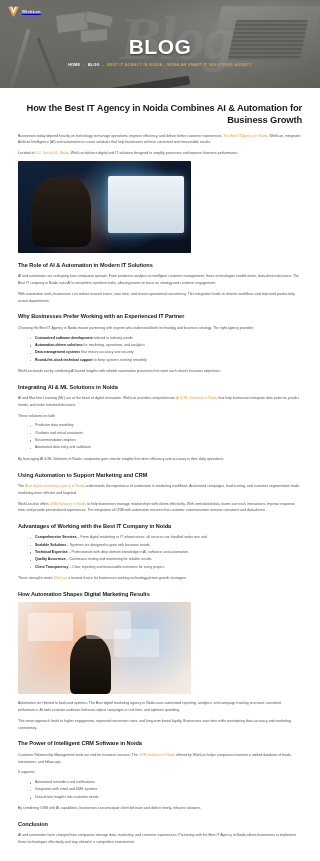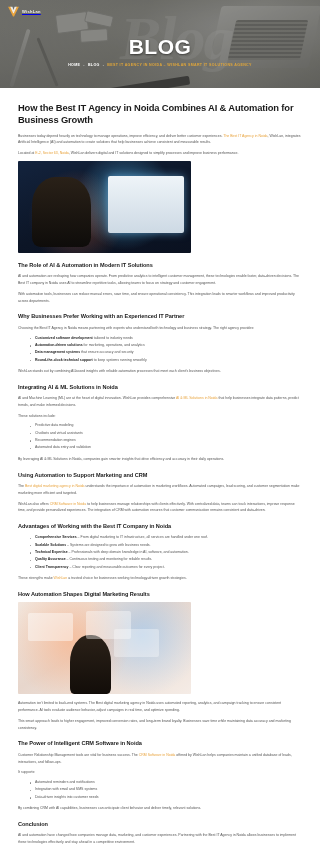--- a/index.html
+++ b/index.html
@@ -87,21 +87,21 @@
     display:flex; align-items:center; gap:2px;
   }
   .logo-mark{ width:13px; height:13px; position:relative; }
   .logo-mark svg{ display:block; }
   .logo-text{ font-size:4px; font-weight:700; color:#f0f0ee; letter-spacing:.3px; }
 
   
   .article{ padding:14px 18px 16px 18px; background:#fff; }
   h1.post-title{
     font-size:9.4px; line-height:1.25; font-weight:700; color:#1b1b1b;
-    letter-spacing:-.15px; margin-bottom:7px;
+    letter-spacing:-.15px; margin-bottom:7px;text-align:right;
   }
   h2.sec{
     font-size:5.6px; line-height:1.3; font-weight:700; color:#1b1b1b;
     margin:9px 0 4px 0; letter-spacing:-.05px;
   }
   p{
     font-size:3.5px; line-height:1.95; color:#555; margin-bottom:4px; text-align:left;
   }
   p.tight{ margin-bottom:3px; }
   a.lnk{ color:#e8a33d; text-decoration:none; }

